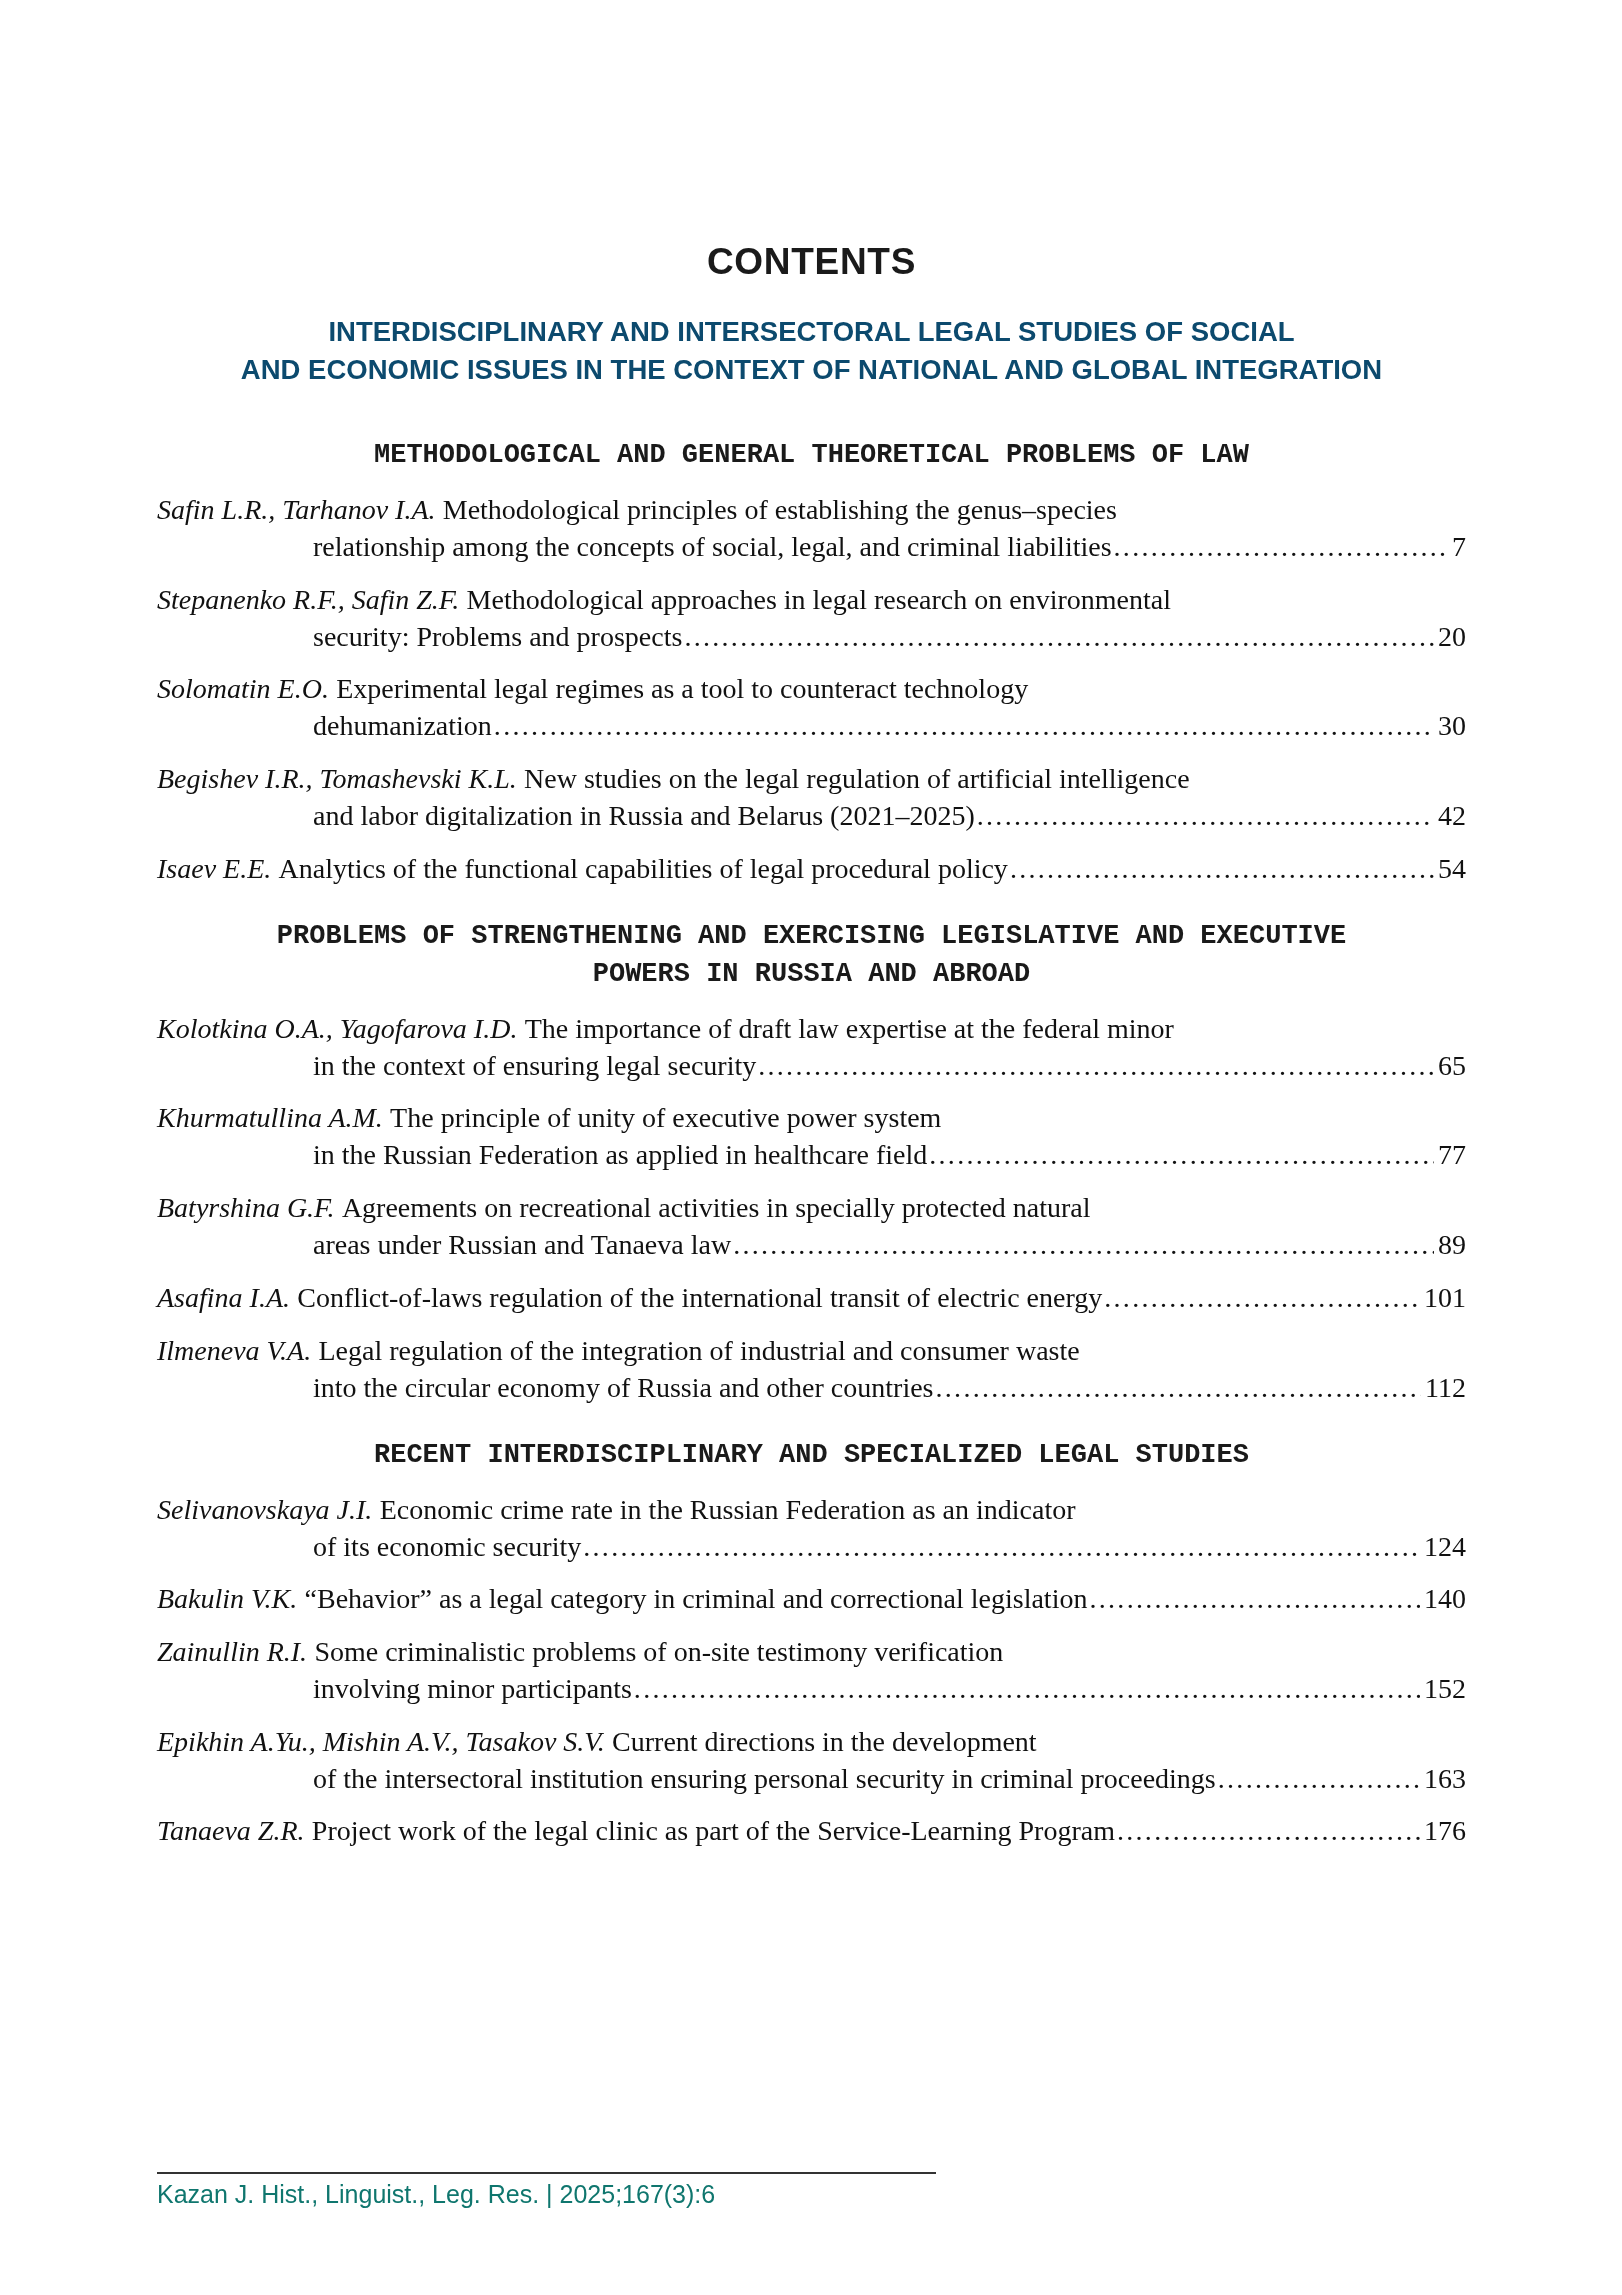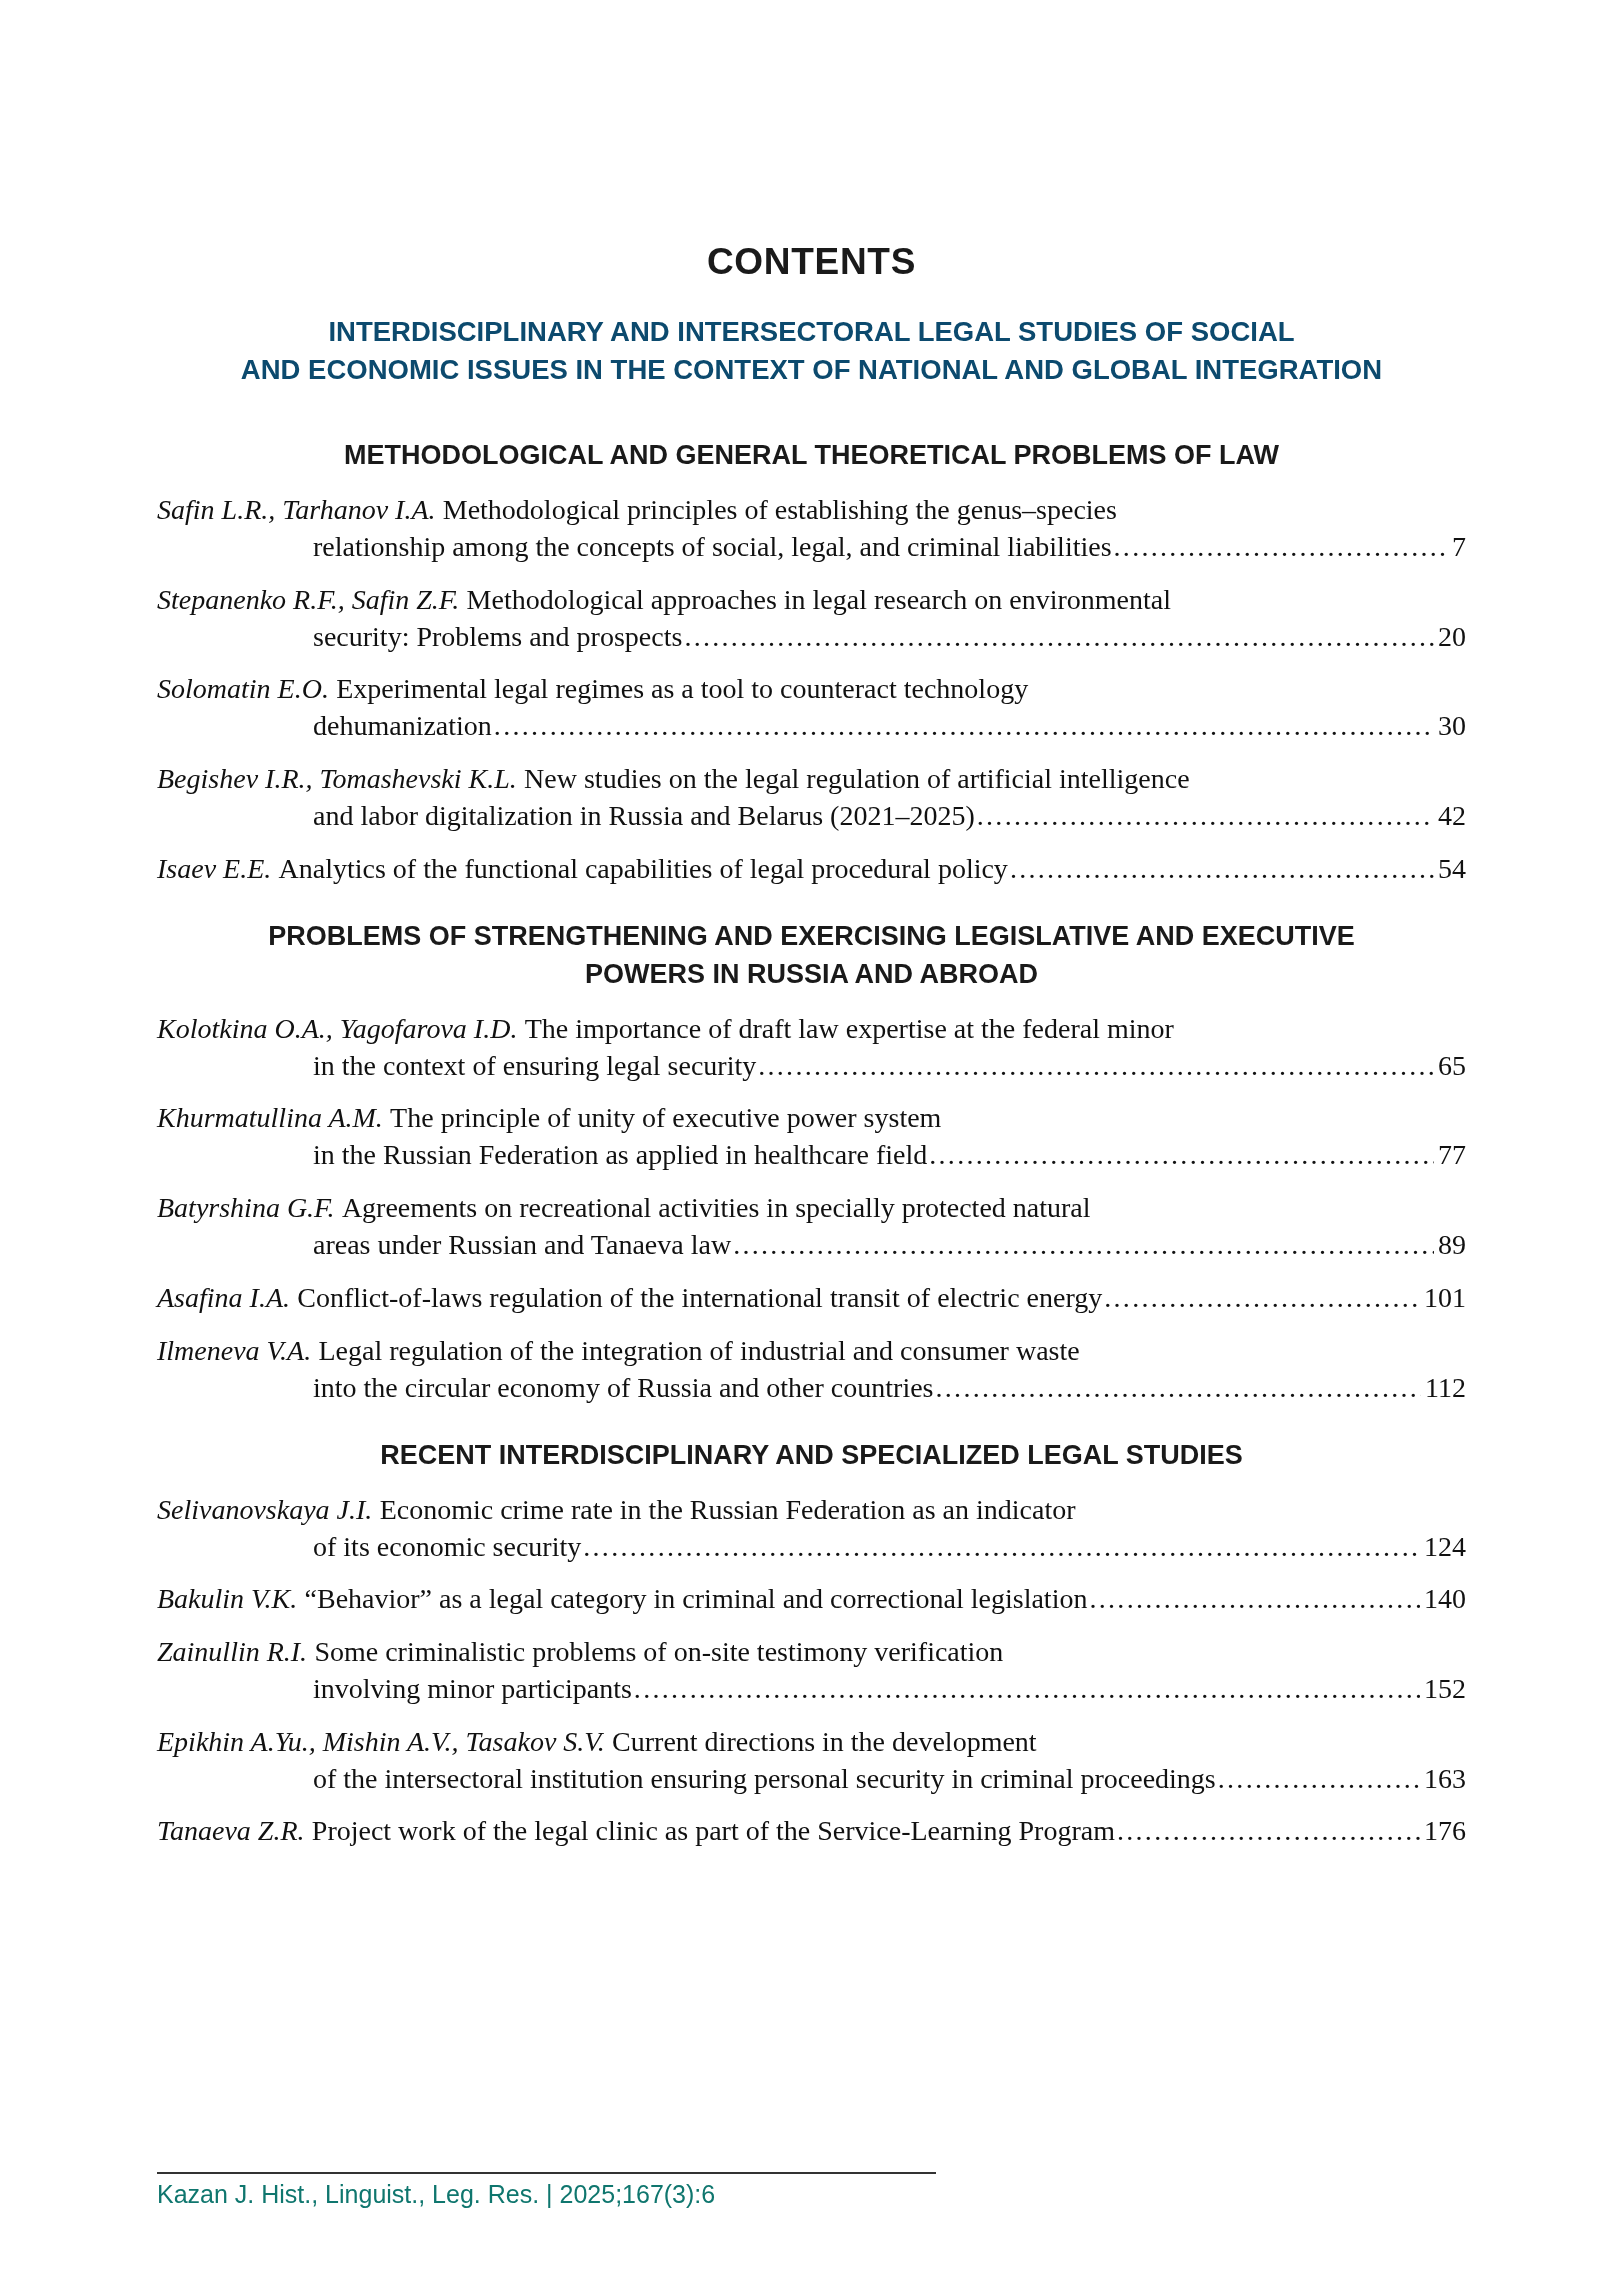--- a/index.html
+++ b/index.html
@@ -15,21 +15,21 @@
     font-family:"Liberation Sans", sans-serif; font-weight:bold;
     font-size:37px; text-align:center; letter-spacing:0.7px;
     color:#1a1a1a; margin-bottom:30px;
   }
   .part-heading {
     font-family:"Liberation Sans", sans-serif; font-weight:bold;
     font-size:27.5px; line-height:38px; text-align:center;
     white-space:pre-line; color:#0c4a6e; margin-bottom:47px;
   }
   .section-heading {
-    font-family:Liberation Sans, sans-serif; font-weight:bold;
+    font-family:Liberation Mono, monospace; font-weight:bold;
     font-size:27px; line-height:38px; text-align:center;
     white-space:pre-line; color:#1a1a1a; margin:30px 0 17px 0;
   }
   .entry { font-size:28px; line-height:37px; margin-bottom:15.7px; }
   .line { display:flex; align-items:baseline; }
   .line.cont { padding-left:156px; }
   .authors { font-style:italic; margin-right:0.26em; white-space:pre; flex:0 0 auto; }
   .title-text { white-space:pre; flex:0 0 auto; }
   .dots {
     flex:1 1 auto; min-width:0; overflow:hidden; white-space:nowrap;

